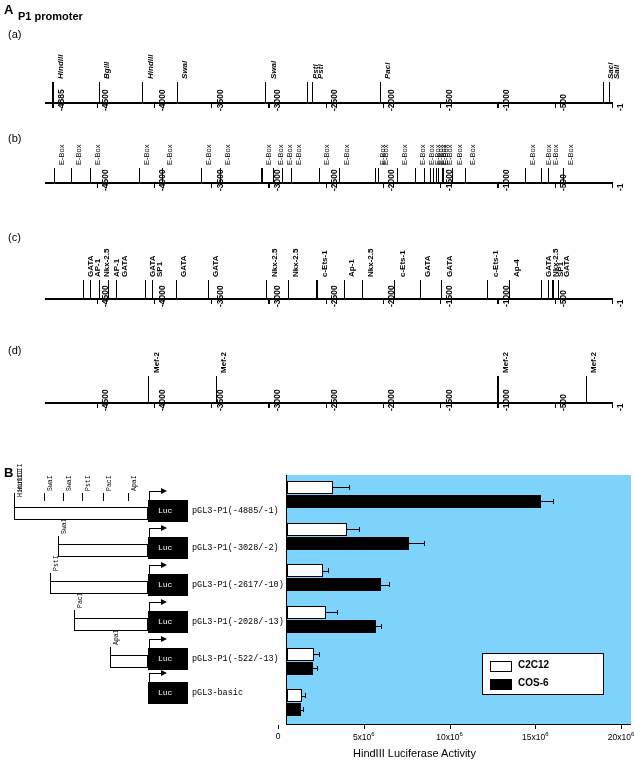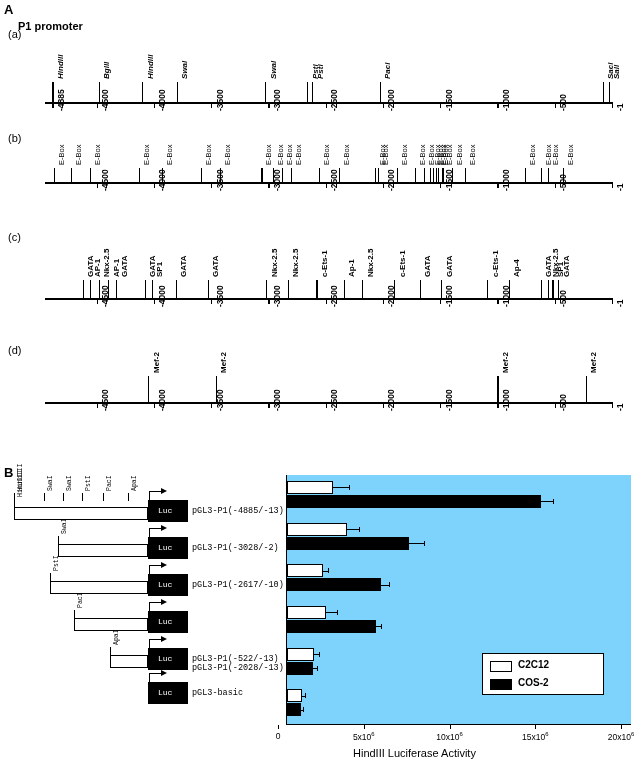--- a/index.html
+++ b/index.html
@@ -35,21 +35,21 @@
   .axis-title{position:absolute;font-size:11px;white-space:nowrap;}
   .legend{position:absolute;border:1px solid #000;background:#fff;}
   .legend-sw{position:absolute;border:1px solid #000;box-sizing:border-box;}
   .legend-lbl{position:absolute;font-size:10px;font-weight:bold;}
   sup{font-size:0.7em;}
 </style>
 </head>
 <body>
 
 <div class="panel-letter" style="left:4px;top:2px;">A</div>
-<div class="ttl" style="left:18px;top:20px;">P1 promoter</div>
+<div class="ttl" style="left:18px;top:10px;">P1 promoter</div>
 
 <div id="rowA" style="position: absolute; left: 0px; top: 20px; width: 635px; height: 110px;">
     <div class="rowlabel" style="left: 8px; top: 8px;">(a)</div>
     <div class="axis-line" style="left: 45px; width: 567px; top: 82px;"></div>
     <div class="tick" style="left: 52.4455px; top: 82px; height: 6px;"></div>
     <div class="ticklbl" style="left: 55.9455px; top: 91px;">-4885</div>
     <div class="tick" style="left: 96.5455px; top: 82px; height: 6px;"></div>
     <div class="ticklbl" style="left: 100.045px; top: 91px;">-4500</div>
     <div class="tick" style="left: 153.818px; top: 82px; height: 6px;"></div>
     <div class="ticklbl" style="left: 157.318px; top: 91px;">-4000</div>
@@ -279,21 +279,21 @@
   <div class="panel-letter" style="left:4px;top:0px;">B</div>
   <div id="constructs" style="position: absolute; left: 0px; top: 0px; width: 278px; height: 260px; font-family: Liberation Mono, monospace;">
       <div class="constr-box" style="left: 14px; top: 42px; width: 134px; height: 13px;"></div>
       <div class="vtick" style="left: 14px; top: 34px; height: 9px;"></div>
       <div class="resite" style="left: 17px; top: 32px;">HindIII</div>
       <div class="luc-box" style="left: 148px; top: 35px; width: 40px; height: 22px;"></div>
       <div class="luc-text" style="left: 158px; top: 41px;">Luc</div>
       <div class="vtick" style="left: 149px; top: 26px; height: 11px; width: 1.4px;"></div>
       <div class="constr-line" style="left: 149px; top: 26px; width: 14px; height: 1.4px;"></div>
       <div style="position: absolute; left: 161px; top: 23px; width: 0px; height: 0px; border-top: 3.5px solid transparent; border-bottom: 3.5px solid transparent; border-left: 6px solid rgb(0, 0, 0);"></div>
-      <div class="constr-name" style="left: 192px; top: 41px;">pGL3-P1(-4885/-13)</div>
+      <div class="constr-name" style="left: 192px; top: 41px;">pGL3-P1(-4885/-1)</div>
       <div class="constr-box" style="left: 58px; top: 79px; width: 90px; height: 13px;"></div>
       <div class="vtick" style="left: 58px; top: 71px; height: 9px;"></div>
       <div class="resite" style="left: 61px; top: 69px;">SwaI</div>
       <div class="luc-box" style="left: 148px; top: 72px; width: 40px; height: 22px;"></div>
       <div class="luc-text" style="left: 158px; top: 78px;">Luc</div>
       <div class="vtick" style="left: 149px; top: 63px; height: 11px; width: 1.4px;"></div>
       <div class="constr-line" style="left: 149px; top: 63px; width: 14px; height: 1.4px;"></div>
       <div style="position: absolute; left: 161px; top: 60px; width: 0px; height: 0px; border-top: 3.5px solid transparent; border-bottom: 3.5px solid transparent; border-left: 6px solid rgb(0, 0, 0);"></div>
       <div class="constr-name" style="left: 192px; top: 78px;">pGL3-P1(-3028/-2)</div>
       <div class="constr-box" style="left: 50px; top: 116px; width: 98px; height: 13px;"></div>
@@ -306,21 +306,21 @@
       <div style="position: absolute; left: 161px; top: 97px; width: 0px; height: 0px; border-top: 3.5px solid transparent; border-bottom: 3.5px solid transparent; border-left: 6px solid rgb(0, 0, 0);"></div>
       <div class="constr-name" style="left: 192px; top: 115px;">pGL3-P1(-2617/-10)</div>
       <div class="constr-box" style="left: 74px; top: 153px; width: 74px; height: 13px;"></div>
       <div class="vtick" style="left: 74px; top: 145px; height: 9px;"></div>
       <div class="resite" style="left: 77px; top: 143px;">PacI</div>
       <div class="luc-box" style="left: 148px; top: 146px; width: 40px; height: 22px;"></div>
       <div class="luc-text" style="left: 158px; top: 152px;">Luc</div>
       <div class="vtick" style="left: 149px; top: 137px; height: 11px; width: 1.4px;"></div>
       <div class="constr-line" style="left: 149px; top: 137px; width: 14px; height: 1.4px;"></div>
       <div style="position: absolute; left: 161px; top: 134px; width: 0px; height: 0px; border-top: 3.5px solid transparent; border-bottom: 3.5px solid transparent; border-left: 6px solid rgb(0, 0, 0);"></div>
-      <div class="constr-name" style="left: 192px; top: 152px; margin-top: 46px;">pGL3-P1(-2028/-13)</div>
+      <div class="constr-name" style="left: 192px; top: 152px;">pGL3-P1(-2028/-13)</div>
       <div class="constr-box" style="left: 110px; top: 190px; width: 38px; height: 13px;"></div>
       <div class="vtick" style="left: 110px; top: 182px; height: 9px;"></div>
       <div class="resite" style="left: 113px; top: 180px;">ApaI</div>
       <div class="luc-box" style="left: 148px; top: 183px; width: 40px; height: 22px;"></div>
       <div class="luc-text" style="left: 158px; top: 189px;">Luc</div>
       <div class="vtick" style="left: 149px; top: 174px; height: 11px; width: 1.4px;"></div>
       <div class="constr-line" style="left: 149px; top: 174px; width: 14px; height: 1.4px;"></div>
       <div style="position: absolute; left: 161px; top: 171px; width: 0px; height: 0px; border-top: 3.5px solid transparent; border-bottom: 3.5px solid transparent; border-left: 6px solid rgb(0, 0, 0);"></div>
       <div class="constr-name" style="left: 192px; top: 189px;">pGL3-P1(-522/-13)</div>
       <div class="luc-box" style="left: 148px; top: 217px; width: 40px; height: 22px;"></div>
@@ -376,21 +376,21 @@
       <div class="bar black" style="left: 0px; top: 186.5px; width: 25.725px; height: 13px;"></div>
       <div class="err" style="left: 25.725px; top: 193px; width: 4.2875px;"></div>
       <div class="errcap" style="left: 30.0125px; top: 190.5px;"></div>
       <div class="bar black" style="left: 0px; top: 228.167px; width: 13.72px; height: 13px;"></div>
       <div class="err" style="left: 13.72px; top: 234.667px; width: 2.058px;"></div>
       <div class="errcap" style="left: 15.778px; top: 232.167px;"></div>
       <div class="legend" style="left: 195px; top: 178px; width: 120px; height: 40px;"></div>
       <div class="legend-sw" style="left: 203px; top: 186px; width: 22px; height: 11px; background: rgb(255, 255, 255);"></div>
       <div class="legend-lbl" style="left: 231px; top: 184px;">C2C12</div>
       <div class="legend-sw" style="left: 203px; top: 204px; width: 22px; height: 11px; background: rgb(0, 0, 0);"></div>
-      <div class="legend-lbl" style="left: 231px; top: 202px;">COS-2</div>
+      <div class="legend-lbl" style="left: 231px; top: 202px;">COS-6</div>
     </div>
   <div id="chartdecor" style="position: absolute; left: 0px; top: 0px; width: 635px; height: 303px;">
       <div class="xtick" style="left: 278px; top: 260px;"></div>
       <div class="xlbl" style="left: 260px; top: 266px; width: 36px;">0</div>
       <div class="xtick" style="left: 363.75px; top: 260px;"></div>
       <div class="xlbl" style="left: 345.75px; top: 266px; width: 36px;">5x10<sup>6</sup></div>
       <div class="xtick" style="left: 449.5px; top: 260px;"></div>
       <div class="xlbl" style="left: 431.5px; top: 266px; width: 36px;">10x10<sup>6</sup></div>
       <div class="xtick" style="left: 535.25px; top: 260px;"></div>
       <div class="xlbl" style="left: 517.25px; top: 266px; width: 36px;">15x10<sup>6</sup></div>

